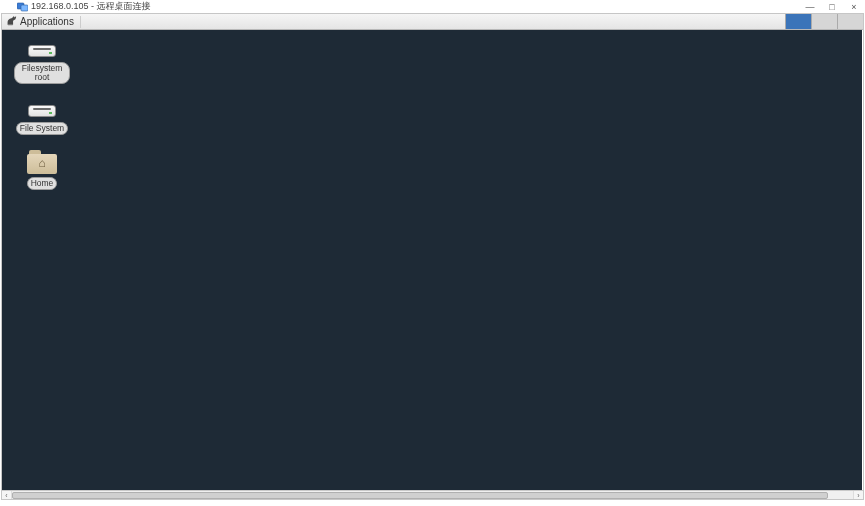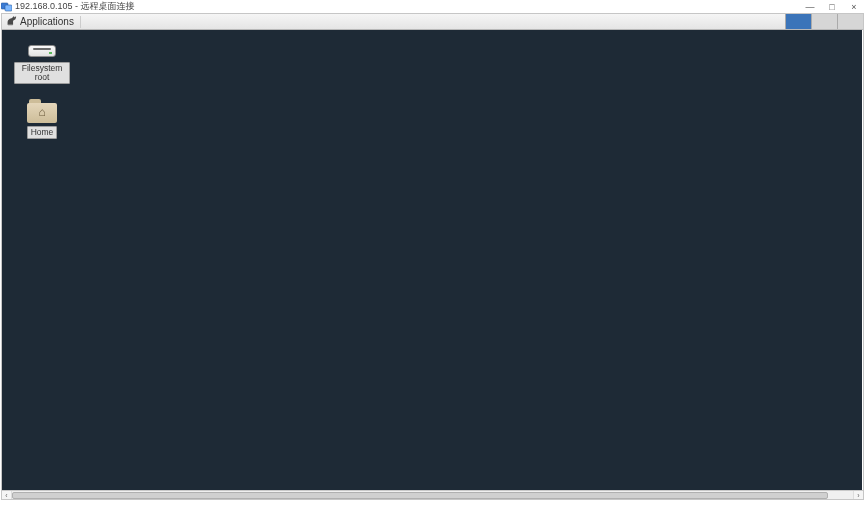--- a/index.html
+++ b/index.html
@@ -12,21 +12,21 @@
       overflow: hidden;
     }
 
     
     .rdp-titlebar {
       height: 13px;
       display: flex;
       align-items: center;
       background: #fff;
       position: relative;
-      padding-left: 0;
+      padding-left: 16px;
       border-bottom: 0;
     }
     .rdp-titlebar .icon-slot {
       width: 12px; height: 12px;
       display: flex; align-items: center; justify-content: center;
       margin-right: 3px;
     }
     .rdp-titlebar .title-text {
       font-size: 9px;
       color: #444;
@@ -129,21 +129,21 @@
       gap: 2px;
       cursor: pointer;
     }
     .di .pic {
       width: 32px; height: 18px;
       display:flex; align-items:center; justify-content:center;
     }
     .di .lbl {
       background: #e0e0e0;
       border: 1px solid #9c9c9c;
-      border-radius: 1px;
+      border-radius: 8px;
       padding: 1px 3px;
       font-size: 8.5px;
       line-height: 1.05;
       text-align: center;
       color: #333;
       max-width: 56px;
     }
 
     
     .drive {
@@ -253,20 +253,26 @@
     <div class="desktop">
       <div class="desktop-icons" id="desktop-icons">
 
       <div class="di">
             <div class="pic">
               <div class="drive"></div>
             </div>
             <div class="lbl">Filesystem root</div>
           </div>
           <div class="di">
+            <div class="pic">
+              <div class="drive"></div>
+            </div>
+            <div class="lbl">File System</div>
+          </div>
+          <div class="di">
             <div class="pic" style="height: 22px;">
               <div class="folder">
                 <span class="home-mark">⌂</span>
               </div>
             </div>
             <div class="lbl">Home</div>
           </div>
         </div>
     </div>
   </div>

